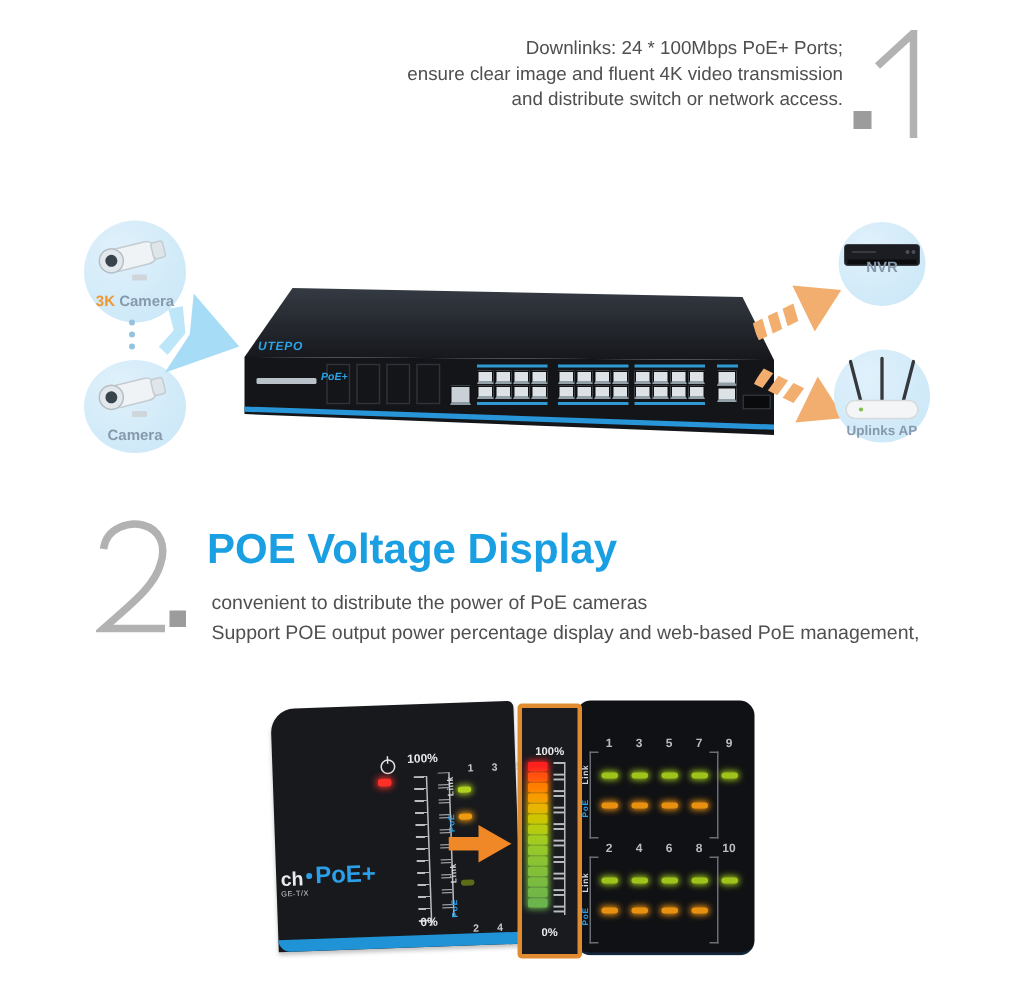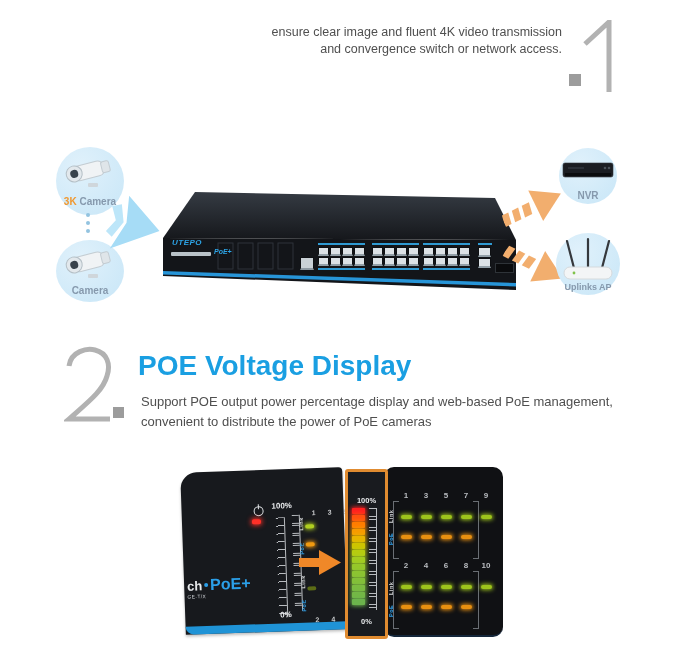--- a/index.html
+++ b/index.html
@@ -24,21 +24,21 @@
   
   .switch{left:158px;top:186px;width:362px;height:112px;}
   .pgroup{position:absolute;top:61px;display:grid;grid-template-columns:repeat(4,11px);grid-auto-rows:9px;gap:1px;}
   .pgroup::before,.pgroup::after{content:'';position:absolute;left:0;width:47px;height:2px;background:#2f9ad2;}
   .pgroup::before{top:-4px;} .pgroup::after{bottom:-4px;}
   .rj45{background:#dce2e6;border:1px solid #0e1013;border-bottom:2px solid #93a0a8;box-sizing:border-box;}
   .uplink{position:absolute;left:320px;top:61px;display:grid;grid-template-columns:13px;grid-auto-rows:10px;gap:1px;}
   .uplink::before{content:'';position:absolute;left:0;width:14px;height:2px;background:#2f9ad2;top:-4px;}
   .sfp{left:337px;top:77px;width:17px;height:8px;background:#0a0b0d;border:1px solid #2e3338;}
   .console{left:142px;top:71px;width:12px;height:10px;background:#c9d1d6;border:1px solid #0e1013;border-bottom:2px solid #8d99a2;}
-  .sw-logo{left:14px;top:52px;color:#2da4e6;font-size:8px;font-weight:bold;font-style:italic;letter-spacing:0.5px;}
+  .sw-logo{left:14px;top:40px;color:#2da4e6;font-size:8px;font-weight:bold;font-style:italic;letter-spacing:0.5px;}
   .sw-blur{left:13px;top:66px;width:40px;height:4px;background:rgba(215,224,232,0.85);border-radius:1px;filter:blur(0.4px);}
   .sw-poe{left:56px;top:62px;color:#2da4e6;font-size:7px;font-weight:bold;font-style:italic;}
 
   
   .s2-title{left:138px;top:350px;color:#1a9fe2;font-size:28px;font-weight:bold;}
   .s2-line{display:block;color:#4f4f4f;font-size:13px;line-height:20px;}
 
   
   .device{left:183px;top:470px;width:162px;height:162px;background:#17191d;border-radius:16px 4px 0 0;
           transform:rotate(-2deg);box-shadow:0 2px 3px rgba(0,0,0,0.25);}
@@ -75,22 +75,23 @@
   .mled.orange{background:#e89010;box-shadow:0 0 4px 1px #e89010;}
   .mled.off{visibility:hidden;}
   .bracket{border:1px solid #6a6e74;width:5px;height:56px;}
   .bracket.l{border-right:none;} .bracket.r{border-left:none;}
 </style>
 </head>
 <body>
 
 <div class="abs s1-block">
   <p style="margin:0">
+    <span class="s1-line">Downlinks: 24 * 100Mbps PoE+ Ports;</span>
     <span class="s1-line">ensure clear image and fluent 4K video transmission</span>
-    <span class="s1-line">and convergence switch or network access.</span>
+    <span class="s1-line">and distribute switch or network access.</span>
   </p>
 </div>
 
 <div class="abs numeral" style="left:583px;top:20px;">
   <svg width="32" height="74" viewBox="0 0 32 74" aria-label="1">
     <polyline points="2,24 26,2 26,72" fill="none" stroke="#b2b2b2" stroke-width="5"></polyline>
   </svg>
 </div>
 <div class="abs numeral-square" style="left:569px;top:74px;width:12px;height:12px;"></div>
 
@@ -210,21 +211,21 @@
 </svg>
 
 <div class="abs circle" style="left:559px;top:148px;width:58px;height:56px;">
   <svg class="abs" style="left:3px;top:12px;" width="52" height="22" viewBox="0 0 52 22">
     <rect x="1" y="3" width="50" height="14" rx="2" fill="#1b1d22" stroke="#34383e" stroke-width="0.6"></rect>
     <rect x="3" y="13" width="46" height="3" fill="#0b0c0e"></rect>
     <line x1="6" y1="8" x2="22" y2="8" stroke="#3a3f46" stroke-width="1.2"></line>
     <circle cx="43" cy="8" r="1.3" fill="#4a5058"></circle>
     <circle cx="47" cy="8" r="1.3" fill="#4a5058"></circle>
   </svg>
-  <div class="circ-label" style="bottom:3px;">NVR</div>
+  <div class="circ-label" style="bottom:20px;">NVR</div>
 </div>
 
 <div class="abs circle" style="left:556px;top:233px;width:64px;height:62px;">
   <svg class="abs" style="left:4px;top:4px;" width="56" height="46" viewBox="0 0 56 46">
     <g stroke="#35383c" stroke-width="2.2" stroke-linecap="round">
       <line x1="14" y1="31" x2="7" y2="4"></line>
       <line x1="28" y1="30" x2="28" y2="2"></line>
       <line x1="42" y1="31" x2="49" y2="4"></line>
     </g>
     <rect x="4" y="30" width="48" height="12" rx="6" fill="#f3f5f6" stroke="#d5dadd"></rect>
@@ -235,22 +236,22 @@
 
 <div class="abs" style="left:64px;top:346px;">
   <svg width="50" height="78" viewBox="0 0 50 78" aria-label="2">
     <path d="M5,20 C7,5 23,2 31,4 C43,7 47,18 43,30 C39,45 23,57 5,73 L46,73" fill="none" stroke="#b2b2b2" stroke-width="5"></path>
   </svg>
 </div>
 <div class="abs numeral-square" style="left:113px;top:407px;width:11px;height:11px;"></div>
 
 <h2 class="abs s2-title" style="margin:0;">POE Voltage Display</h2>
 <div class="abs" style="left:141px;top:392px;">
+  <span class="s2-line">convenient to distribute the power of PoE cameras</span>
   <span class="s2-line">Support POE output power percentage display and web-based PoE management,</span>
-  <span class="s2-line">convenient to distribute the power of PoE cameras</span>
 </div>
 
 <div class="abs device">
   <div class="power-icon" style="left:72px;top:36px;"></div>
   <div class="abs led red" style="left:70px;top:49px;width:9px;height:5px;"></div>
   <span class="abs tinylabel" style="left:90px;top:32px;">100%</span>
   <div class="abs vscale" style="left:94px;top:48px;width:8px;height:100px;"></div>
   <span class="abs tinylabel" style="left:95px;top:141px;">0%</span>
   <div class="abs vscale" style="left:110px;top:46px;width:7px;height:96px;background-size:100% 10px;"></div>
 

